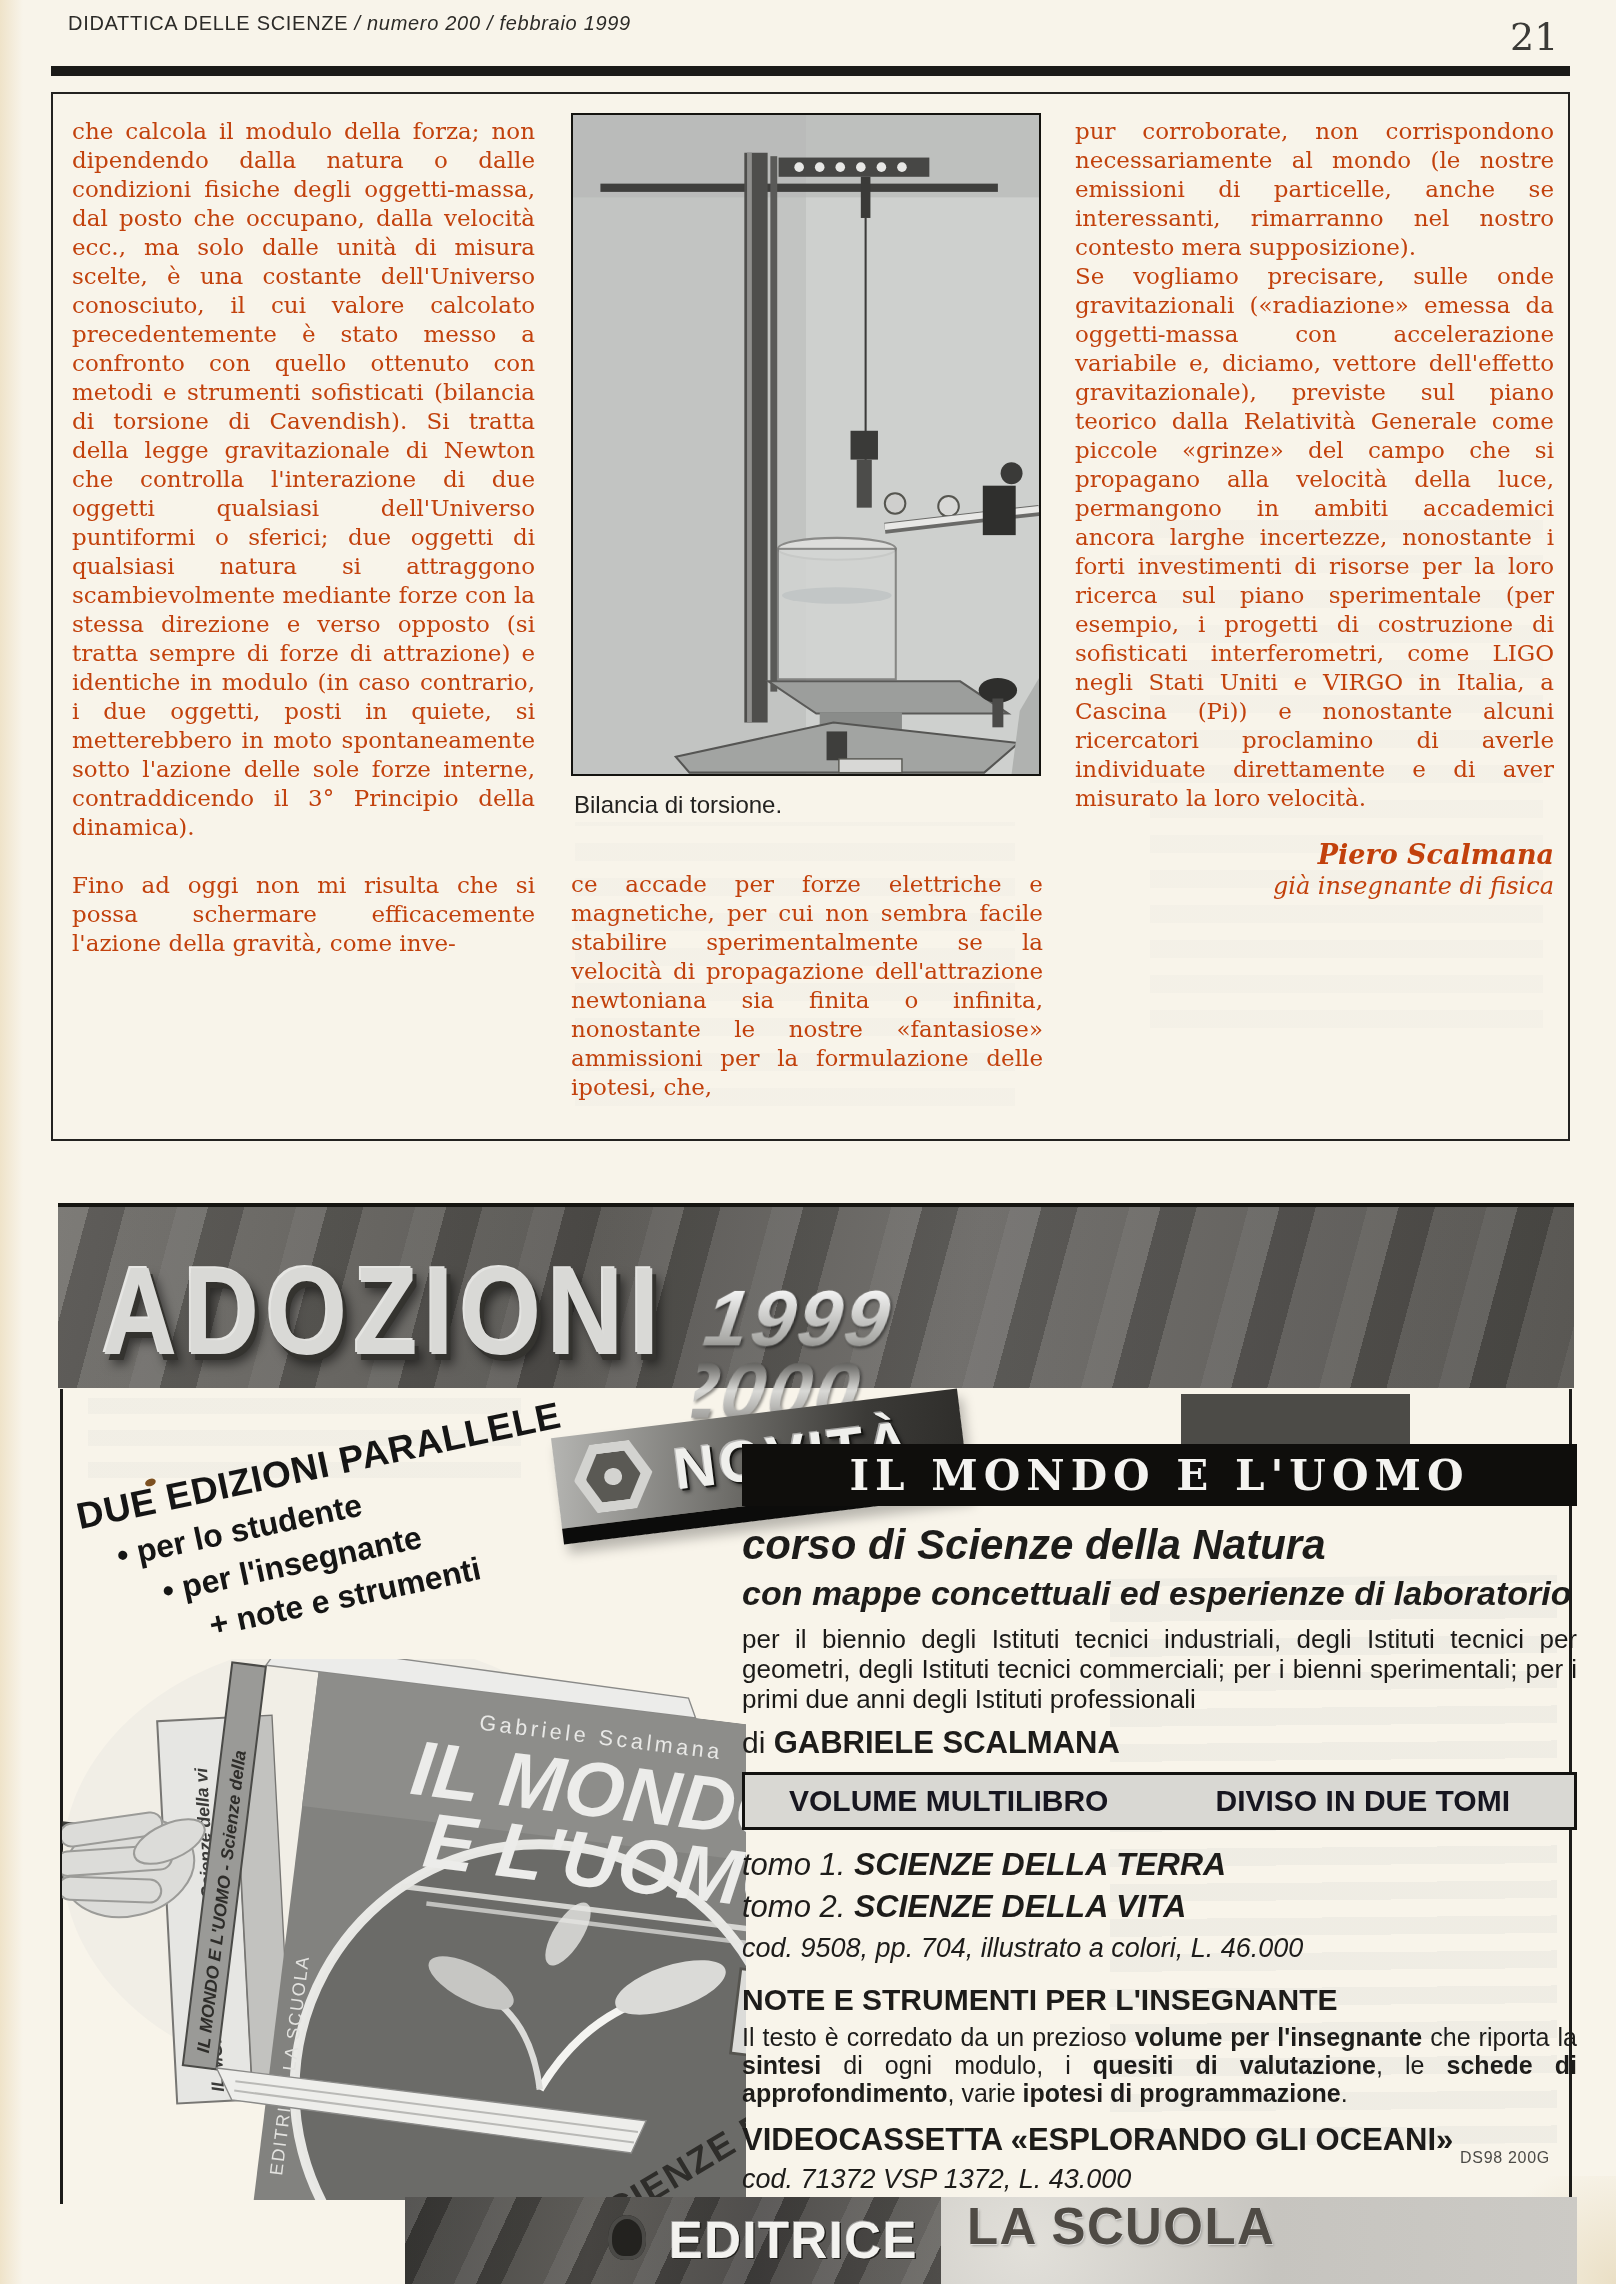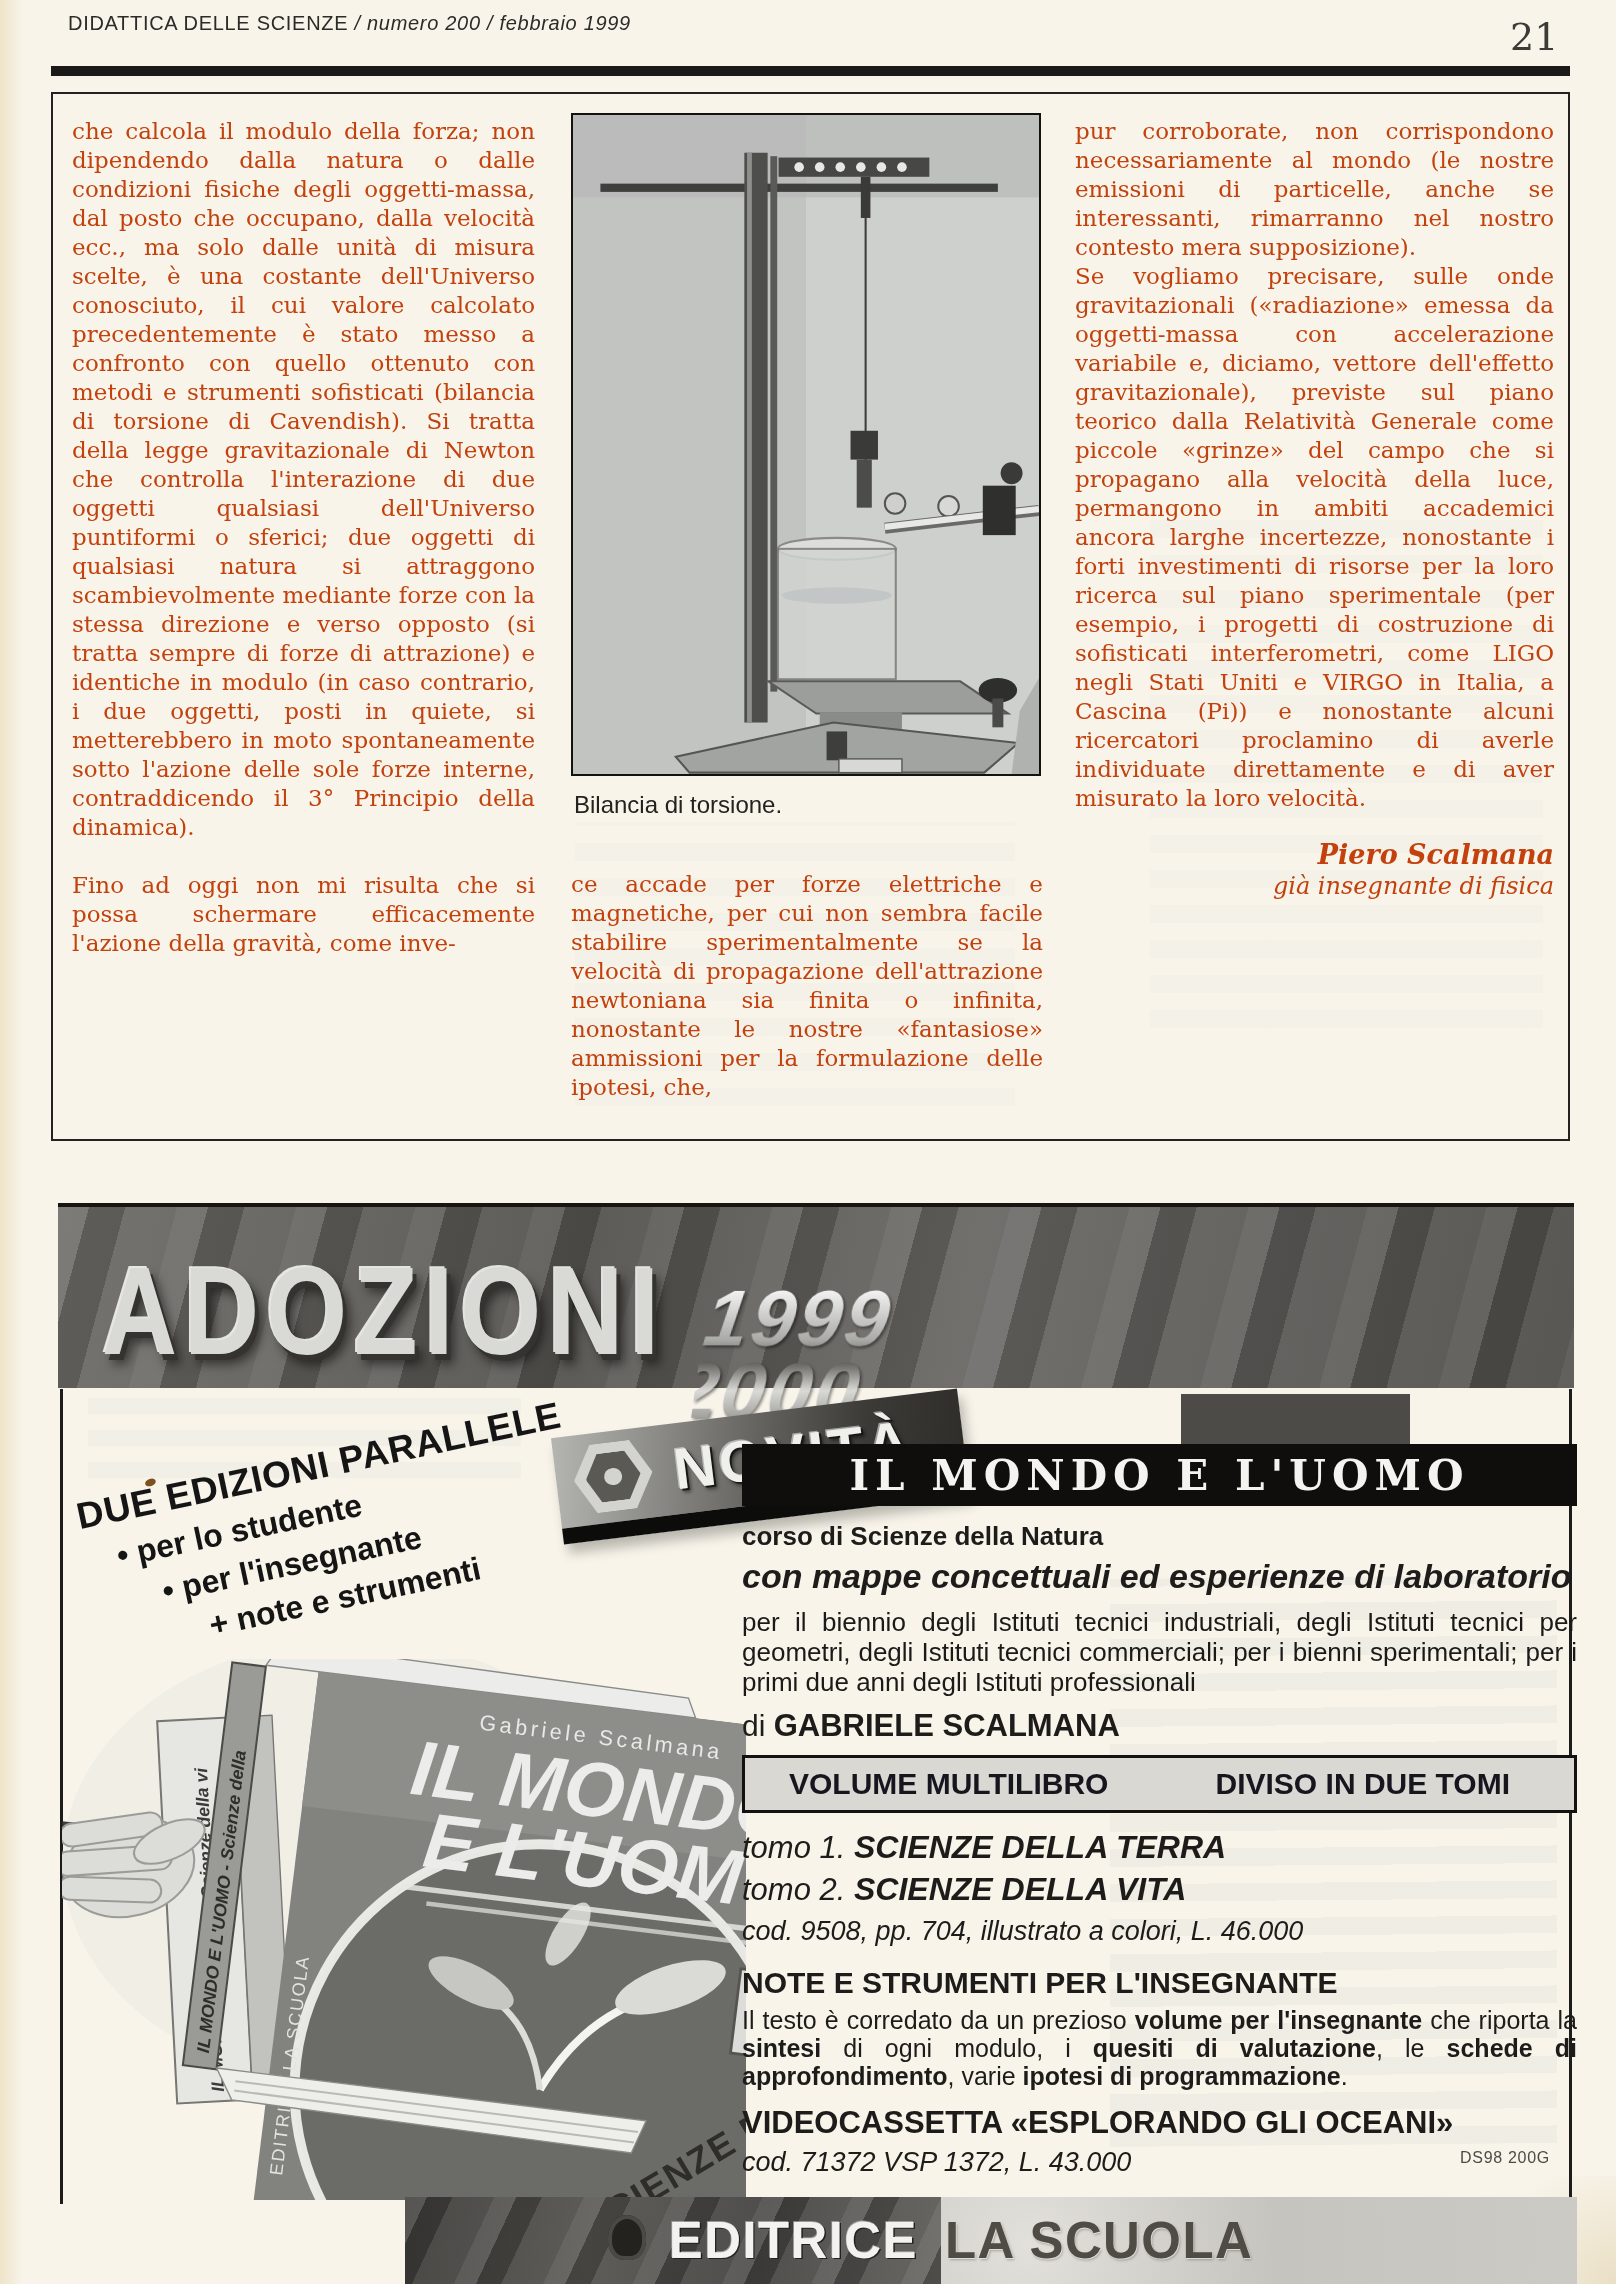--- a/index.html
+++ b/index.html
@@ -68,21 +68,21 @@
   .ed-list .ed-item:nth-child(1){margin-left:31px}
   .ed-list .ed-item:nth-child(2){margin-left:68px}
   .ed-list .ed-item:nth-child(3){margin-left:107px}
 
   .book-illo{position:absolute;left:62px;top:1659px;width:684px;height:541px}
   .book-illo svg{display:block;width:100%;height:100%}
 
   .ad-right{position:absolute;left:742px;top:1444px;width:835px}
   .title-bar{height:62px;background:#0f0e0c;color:#f4f3f0;font-family:"DejaVu Serif",serif;font-weight:700;
     font-size:42px;letter-spacing:6px;display:flex;align-items:center;justify-content:center;white-space:nowrap}
-  .sub1{margin-top:15px;font-size:26px;font-weight:800;}
+  .sub1{margin-top:15px;font-size:42px;font-weight:800;font-style:italic}
   .sub2{margin-top:5.4px;font-size:34px;font-weight:800;font-style:italic}
   .audience{margin-top:10.8px;font-size:26px;line-height:30px;color:#1b1a18;text-align:justify}
   .author-line{margin-top:10.8px;font-size:30px}
   .author-line .author{font-weight:800;font-size:31px}
   .volume-bar{margin-top:10.8px;height:58px;border:3.4px solid #131210;background:#d9d8d3;
     display:flex;align-items:center;justify-content:space-between;padding:0 64px 0 44px;
     font-weight:900;font-size:30px;color:#17161f;white-space:nowrap}
   .tomo{margin-top:16px;font-size:31px;font-style:italic}
   .tomo + .tomo{margin-top:5.4px}
   .tomo b{font-weight:900;font-size:32px}
@@ -98,21 +98,21 @@
   .footer{position:absolute;left:405px;top:2197px;width:1172px;height:87px;display:flex}
   .f-dark{width:536px;position:relative;display:flex;align-items:center;justify-content:flex-end;
     padding-right:23px;
     background:
       repeating-linear-gradient(115deg, rgba(255,255,255,.12) 0 20px, rgba(0,0,0,.18) 20px 43px, rgba(255,255,255,.05) 43px 81px),
       linear-gradient(100deg,#3f3e3b,#55534f 35%,#474543 65%,#605e5a)}
   .f-logo{position:absolute;left:203px;top:17.6px;width:38px;height:45px;background:#23221f;
     border-radius:50% 50% 42% 42%;box-shadow:inset 0 0 0 4px #4a4946}
   .f-dark .f-txt{font-size:51px;font-weight:900;letter-spacing:1.4px;color:#f3f2ef;
     text-shadow:1.4px 1.4px 0 #22211e,-0.7px -0.7px 0 rgba(255,255,255,.4)}
-  .f-light{flex:1;display:flex;align-items:center;padding-left:4px;
+  .f-light{flex:1;display:flex;align-items:flex-start;padding-left:26px;
     background:radial-gradient(circle at 88px 55%,#e2e0da,#c6c4bf 45%,#cccac5)}
   .f-light .f-txt{font-size:51px;font-weight:900;letter-spacing:1.4px;color:#4f4b45;
     text-shadow:0.7px 0.7px 0 rgba(255,255,255,.6),1.4px 2px 2.7px rgba(0,0,0,.25)}
 
   
   .ghost{position:absolute;pointer-events:none}
   .g1{left:1110px;top:1577px;width:447px;height:568px;opacity:.10;transform:skewY(-.5deg);
       background:repeating-linear-gradient(0deg,rgba(90,110,125,.55) 0 17.6px,transparent 17.6px 35px)}
   .g2{left:88px;top:1397px;width:433px;height:81px;opacity:.08;
       background:repeating-linear-gradient(0deg,rgba(90,110,125,.5) 0 16px,transparent 16px 32px)}

